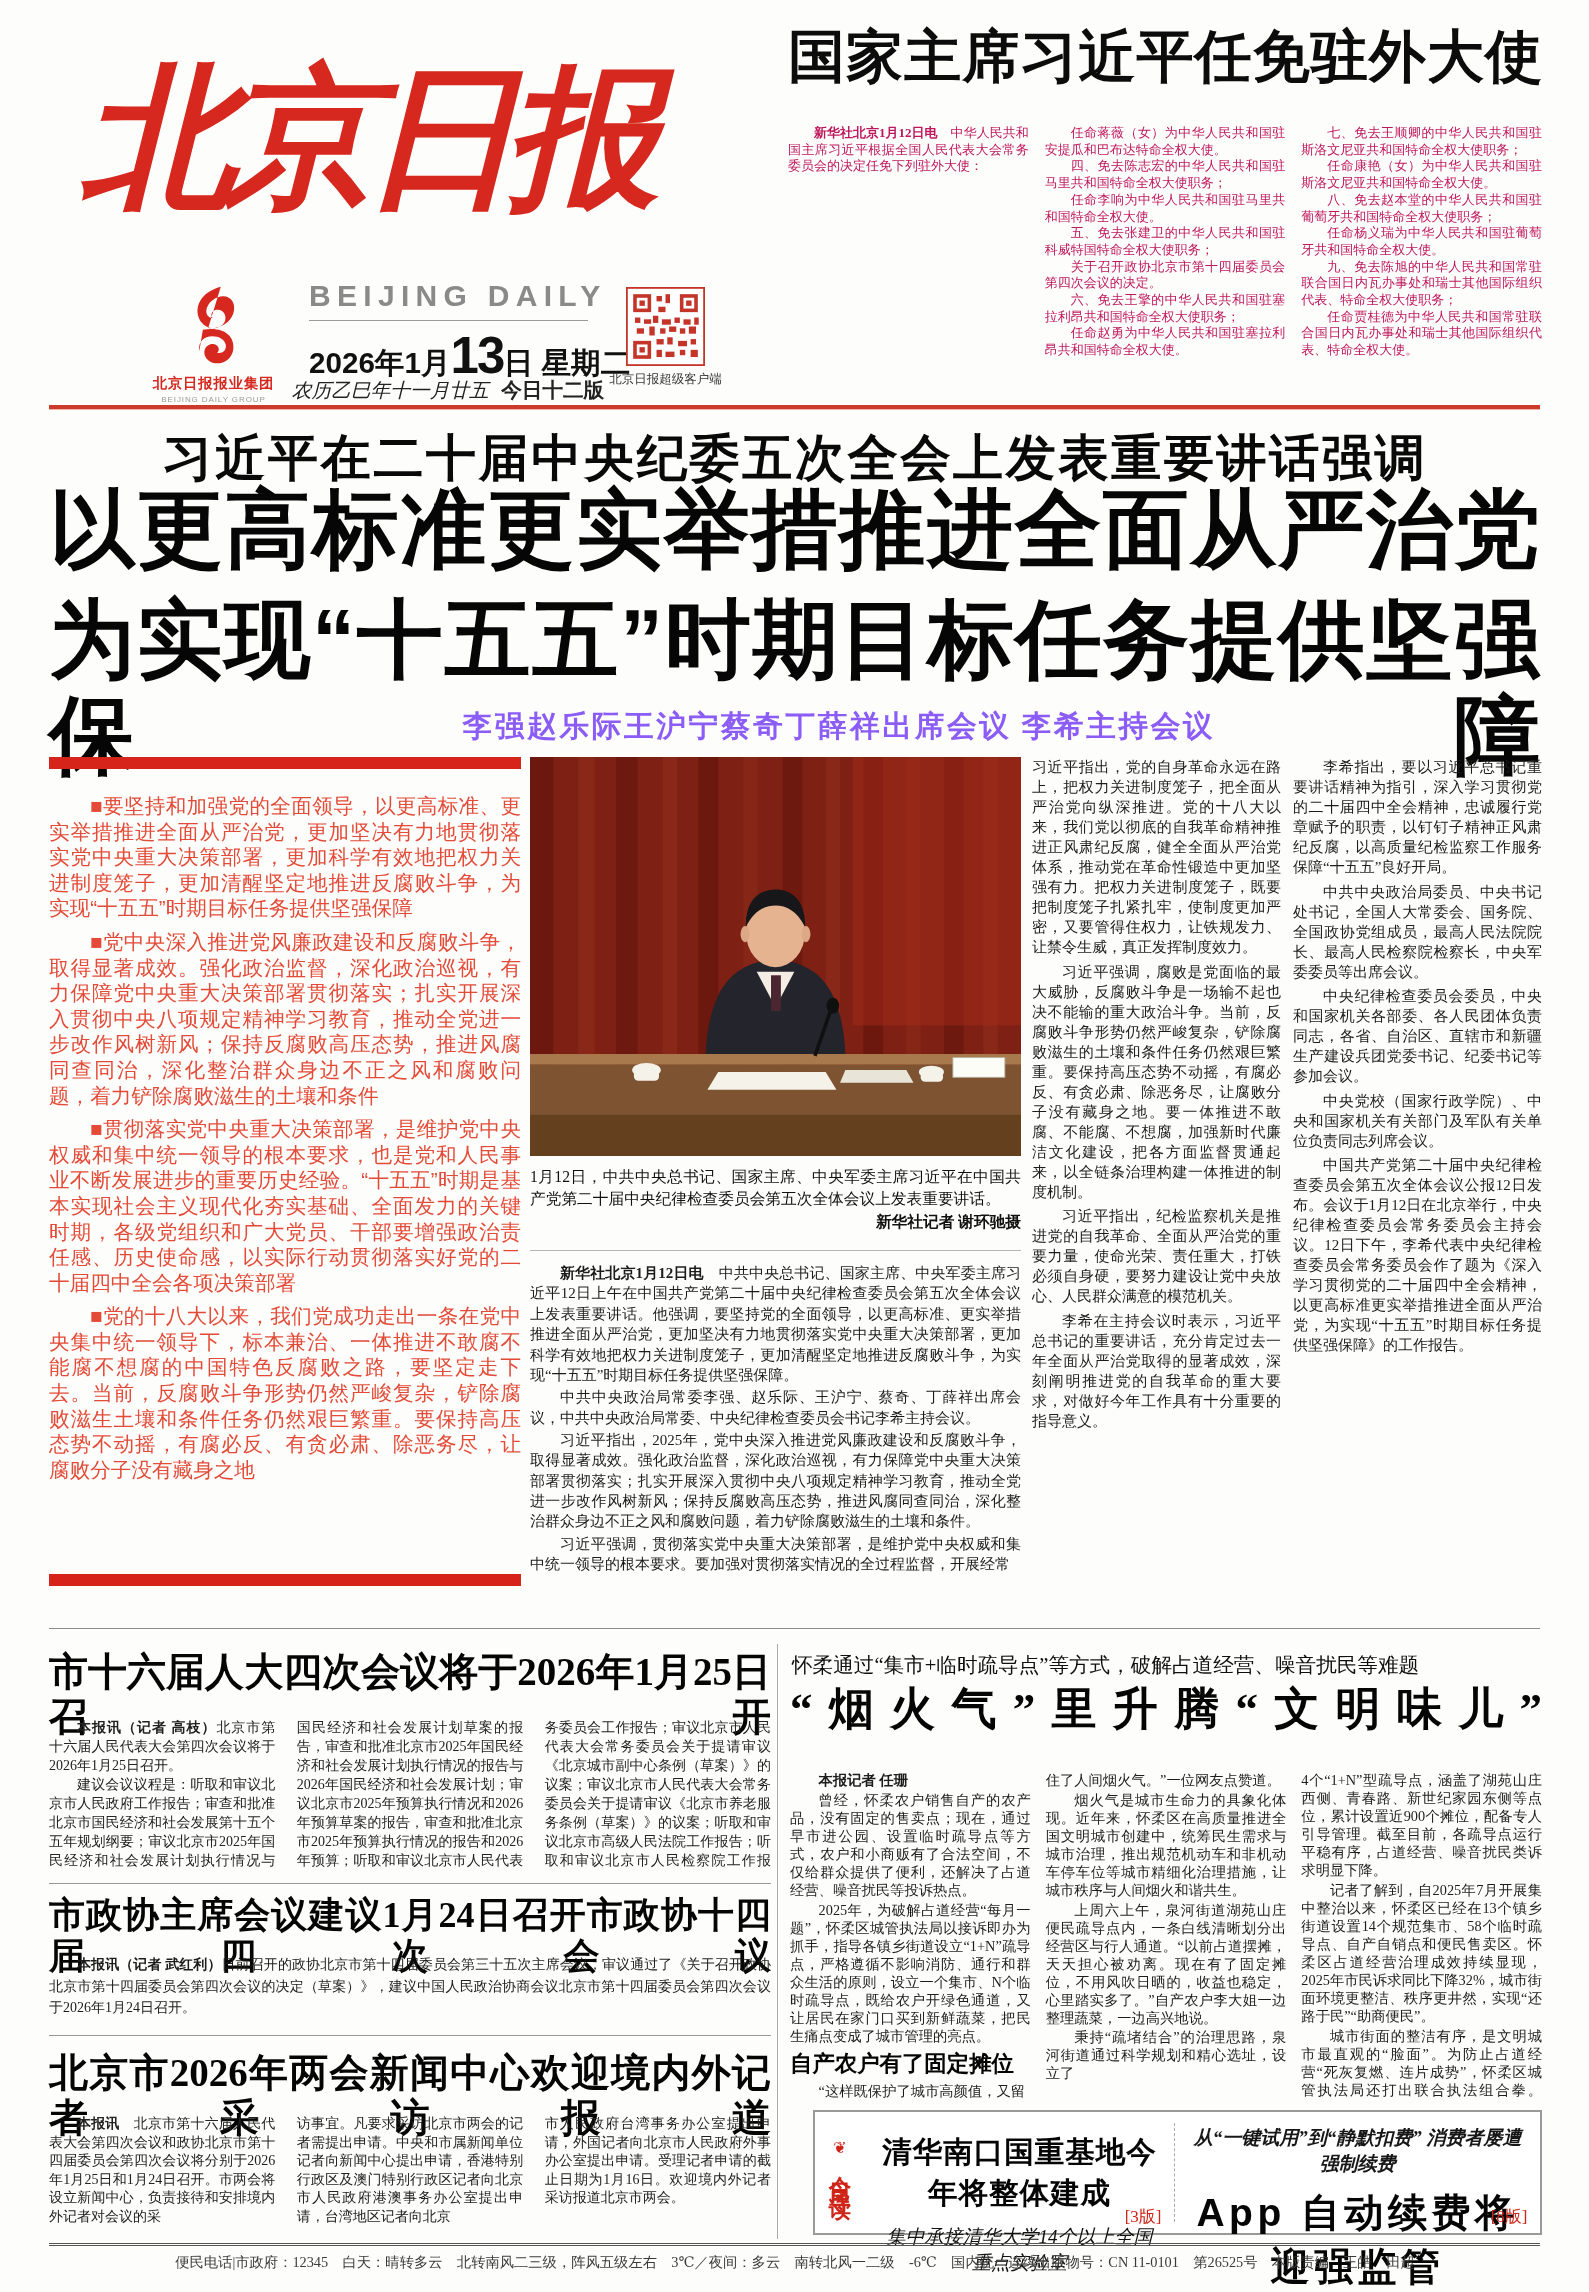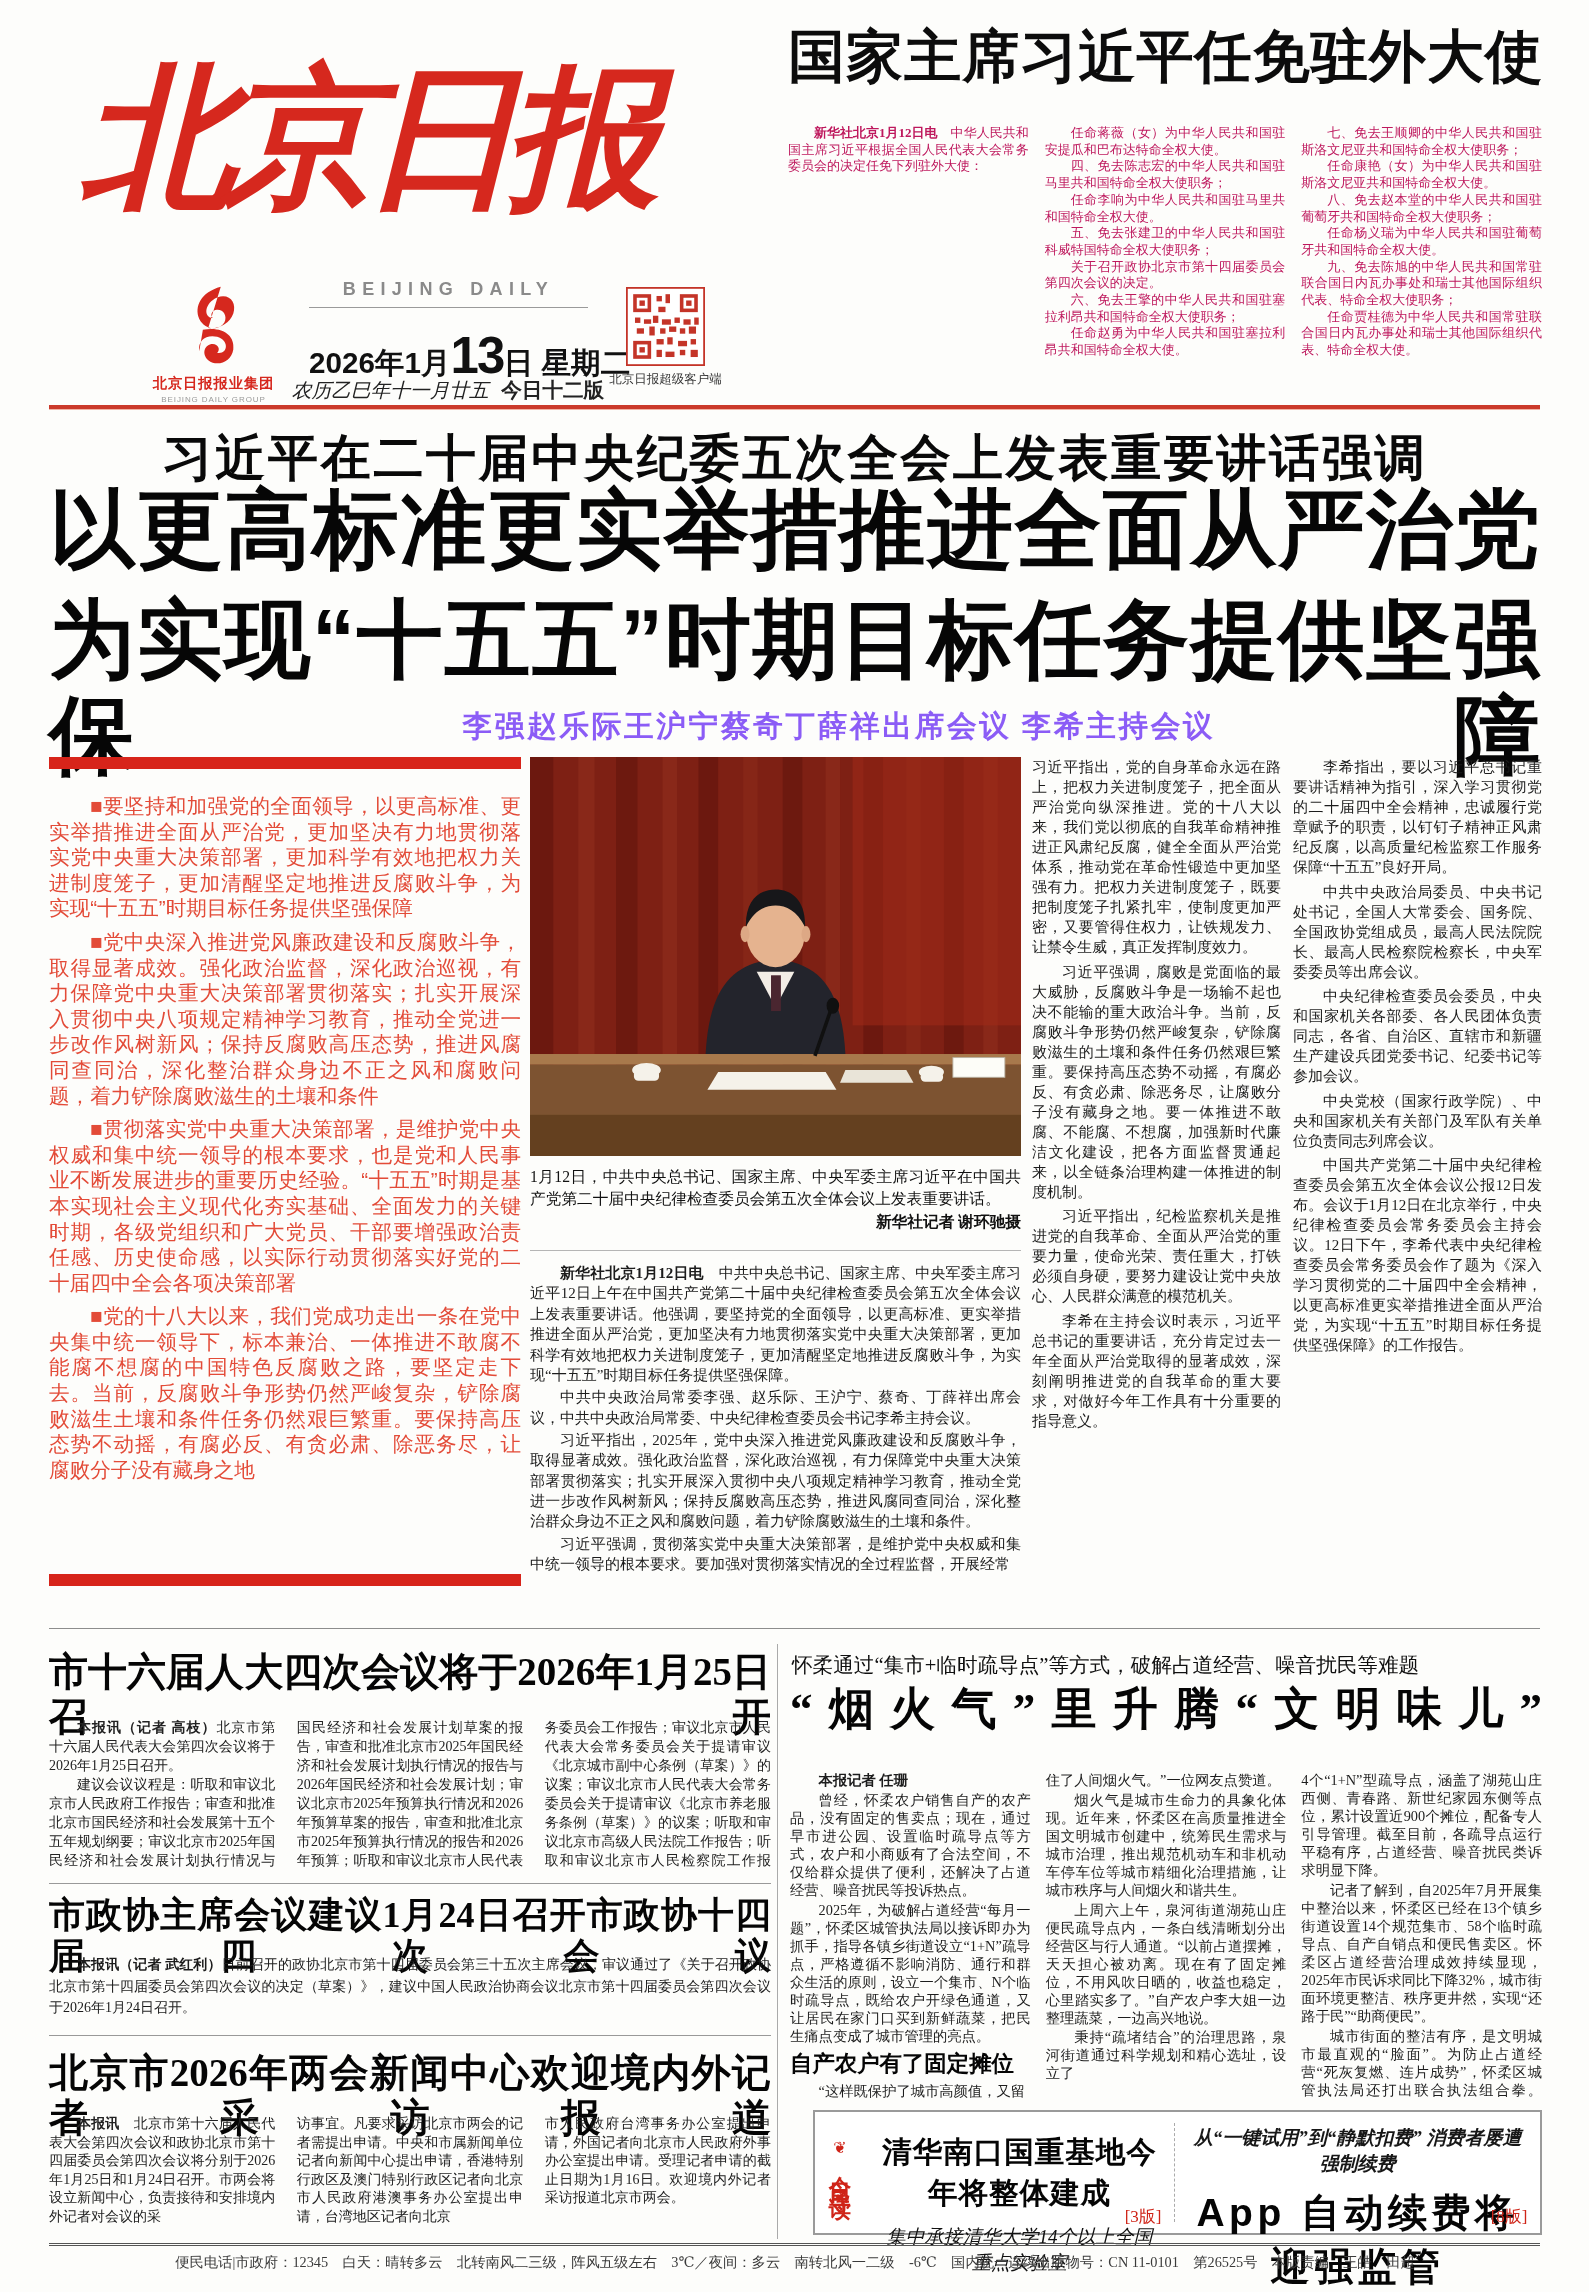--- a/index.html
+++ b/index.html
@@ -10,21 +10,21 @@
   html,body{margin:0;padding:0;}
   body{width:1590px;height:2293px;position:relative;background:#fdfdfb;font-family:var(--serif);color:#1c1c1c;overflow:hidden;}
   .abs{position:absolute;}
   p{margin:0;}
   
   .masthead-title{left:73px;top:5.4px;width:582px;height:269px;font-family:"DejaVu Serif",cursive,serif;font-weight:bold;font-style:italic;font-size:154px;line-height:264px;color:var(--red);text-align:center;letter-spacing:-12.5px;white-space:nowrap;}
   .group-logo-icon{left:176px;top:283px;width:77px;height:88px;}
   .group-text{left:124px;top:374px;width:179px;text-align:center;}
   .group-name{font-family:var(--sans);font-weight:bold;font-size:14.3px;color:var(--red);letter-spacing:0.9px;}
   .group-name-en{font-family:var(--sans);font-size:8px;color:#999;letter-spacing:0.9px;margin-top:1.8px;}
-  .en-title{left:309px;top:279px;width:279px;text-align:center;font-family:var(--sans);font-weight:bold;font-size:18px;letter-spacing:6.3px;color:#8a8a8a;border-bottom:1.8px solid #9a9a9a;padding-bottom:7.2px;white-space:nowrap;}
+  .en-title{left:309px;top:279px;width:279px;text-align:center;font-family:var(--sans);font-weight:bold;font-size:30px;letter-spacing:6.3px;color:#8a8a8a;border-bottom:1.8px solid #9a9a9a;padding-bottom:7.2px;white-space:nowrap;}
   .date-line{left:309px;top:326px;width:279px;text-align:center;font-family:var(--sans);font-weight:bold;color:#111;white-space:nowrap;}
   .date-line .d1{font-size:29.6px;} .date-line .big{font-size:51px;letter-spacing:-1.8px;} .date-line .d2{font-size:29.6px;}
   .lunar-line{left:287px;top:376px;width:322px;text-align:center;font-size:19.7px;color:#222;font-style:italic;white-space:nowrap;}
   .lunar-line .ed{font-style:normal;font-weight:bold;font-family:var(--sans);font-size:20.6px;margin-left:12.5px;}
   .qr{left:626px;top:287px;width:79px;height:79px;}
   .qr-caption{left:602px;top:371px;width:127px;text-align:center;font-family:var(--sans);font-size:12.5px;color:#333;white-space:nowrap;}
   
   .amb-head{left:788px;top:25px;width:754px;font-family:var(--sans);font-weight:900;font-size:57px;line-height:1.1;color:#0c0c0c;text-align:justify;text-align-last:justify;}
   .amb-cols{left:788px;top:125px;width:754px;height:276px;display:flex;gap:16px;overflow:hidden;}
   .amb-col{flex:1;font-size:13px;line-height:16.7px;text-align:justify;color:#be185d;}

